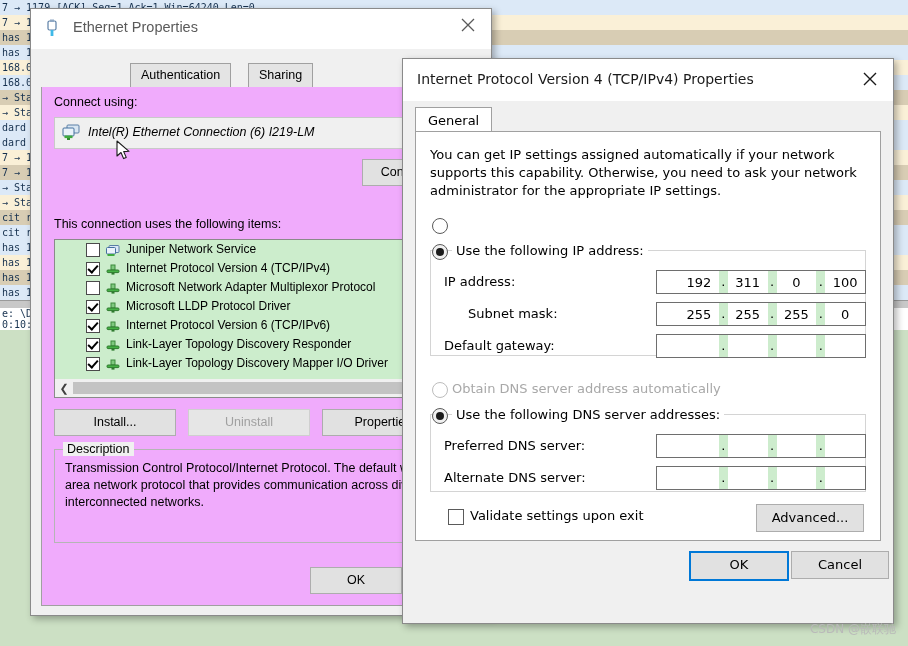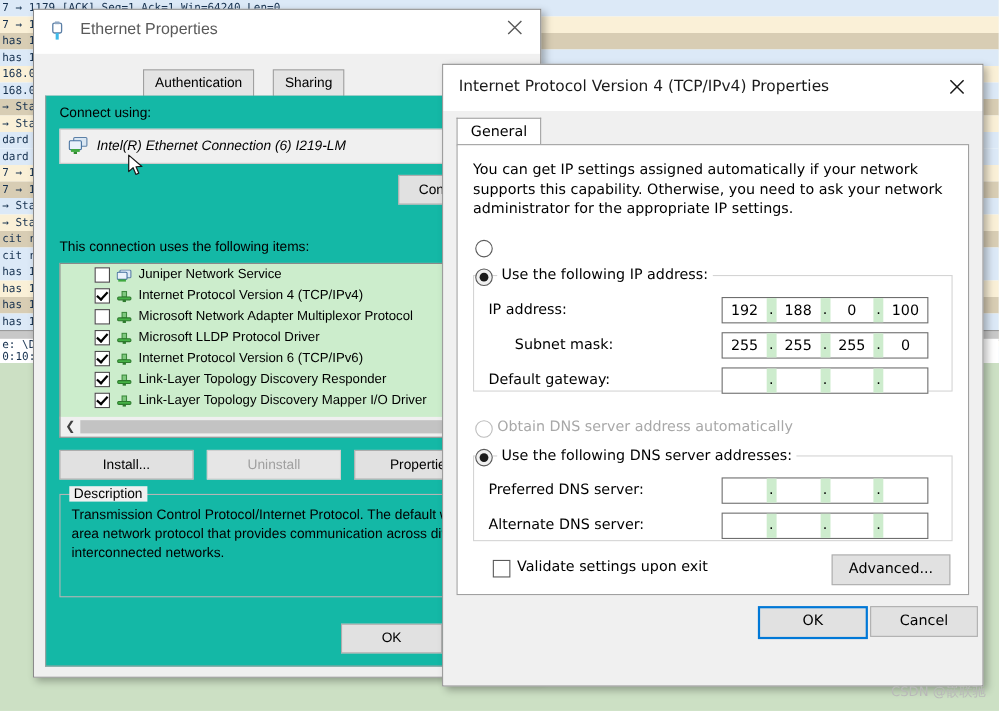--- a/index.html
+++ b/index.html
@@ -33,21 +33,21 @@
   
   #eth{left:30px;top:8px;width:460px;height:606px;}
   #eth .titlebar{height:40px;}
   #eth .title-txt{left:42px;font-size:14.5px;color:#5a5a5a;}
   #eth .body{position:absolute;left:0;top:40px;width:460px;height:566px;background:#f0f0f0;
              font-size:12.5px;color:#000;}
   .tabstrip{position:absolute;left:10px;top:14px;width:440px;height:24px;border-bottom:1px solid #a0a0a0;}
   .tab{position:absolute;top:0;height:23px;line-height:23px;padding:0 10px;font-size:12.5px;
        border:1px solid #a0a0a0;background:#e4e4e4;color:#000;}
   .tab.sel{background:#ffffff;border-bottom:1px solid #ffffff;top:-2px;height:25px;line-height:26px;}
-  .page{position:absolute;left:10px;top:38px;width:438px;height:518px;background:#14b8a6;
+  .page{position:absolute;left:10px;top:38px;width:438px;height:518px;background:#f0abfc;
         border:1px solid #a0a0a0;border-top:none;}
   .lbl{position:absolute;font-size:12.5px;color:#000;}
   .adapter-box{position:absolute;left:12px;top:30px;width:410px;height:30px;background:#f0f0f0;
                border:1px solid #c9c9c9;font-style:italic;}
   .adapter-ico{position:absolute;left:7px;top:6px;width:18px;height:17px;}
   .adapter-txt{position:absolute;left:33px;top:7px;font-size:12.5px;color:#000;}
   .btn{position:absolute;background:#e1e1e1;border:1px solid #adadad;font-size:12.5px;
        color:#000;text-align:center;font-family:"Liberation Sans",sans-serif;}
   .btn.dis{color:#a0a0a0;background:#e6e6e6;border-color:#cfcfcf;}
   .items{position:absolute;left:12px;top:152px;width:410px;height:140px;background:#ccedcc;
@@ -76,21 +76,21 @@
               background:#ffffff;border:1px solid #a0a0a0;border-bottom:none;color:#000;}
   #ipv4 .panel{position:absolute;left:12px;top:30px;width:464px;height:408px;background:#fff;
                border:1px solid #a0a0a0;}
   .intro{position:absolute;left:14px;top:14px;width:430px;font-size:13px;line-height:18px;color:#000;}
   .radio{position:absolute;width:14px;height:14px;border-radius:50%;background:#fff;border:1px solid #5a5a5a;}
   .radio.on:after{content:"";position:absolute;left:3px;top:3px;width:8px;height:8px;border-radius:50%;background:#1b1b1b;}
   .radio.dis{border-color:#bdbdbd;}
   .rlbl{position:absolute;font-size:13px;color:#000;}
   .rlbl.dis{color:#a8a8a8;}
   .gbox{position:absolute;border:1px solid #d4d4d4;border-top:1px solid #d4d4d4;}
-  .ipfield{position:absolute;height:22px;background:#fff;border:1px solid #6e6e6e;display:flex;align-items:center;}
+  .ipfield{position:absolute;height:22px;background:#fff;border:1px solid #6e6e6e;display:flex;align-items:center;padding-left:22px;}
   .oct{flex:1;text-align:center;font-size:13px;color:#000;font-family:"DejaVu Sans",sans-serif;}
   .dot{width:9px;text-align:center;font-size:13px;color:#000;background:#cdeccd;height:100%;line-height:22px;}
   .flabel{position:absolute;font-size:13px;color:#000;}
   .cbx{position:absolute;width:14px;height:14px;background:#fff;border:1px solid #5a5a5a;}
   .btn2{position:absolute;background:#e1e1e1;border:1px solid #adadad;font-size:13px;color:#000;
         text-align:center;font-family:"DejaVu Sans",sans-serif;}
   .btn2.focus{border:2px solid #0078d7;}
   .watermark{position:absolute;right:12px;bottom:8px;font-size:12px;color:#b9b9b9;
              font-family:"DejaVu Sans",sans-serif;}
   .cursor{position:absolute;left:116px;top:140px;width:16px;height:22px;}
@@ -287,21 +287,21 @@
       <span class="radio" style="left:16px;top:86px;"></span>
 
       <div class="gbox" style="left:14px;top:118px;width:434px;height:104px;"></div>
       <span class="radio on" style="left:16px;top:112px;background:#f0f0f0;"></span>
       <span class="rlbl" style="left:36px;top:111px;background:#ffffff;padding:0 4px;">Use the following IP address:</span>
 
       <span class="flabel" style="left:28px;top:142px;">IP address:</span>
       <div class="ipfield" style="left:240px;top:138px;width:186px;">
           <span class="oct">192</span>
           <span class="dot">.</span>
-          <span class="oct">188</span>
+          <span class="oct">311</span>
           <span class="dot">.</span>
           <span class="oct">0</span>
           <span class="dot">.</span>
           <span class="oct">100</span>
         </div>
 
       <span class="flabel" style="left:28px;top:174px;margin-left:24px;">Subnet mask:</span>
       <div class="ipfield" style="left:240px;top:170px;width:186px;">
           <span class="oct">255</span>
           <span class="dot">.</span>

